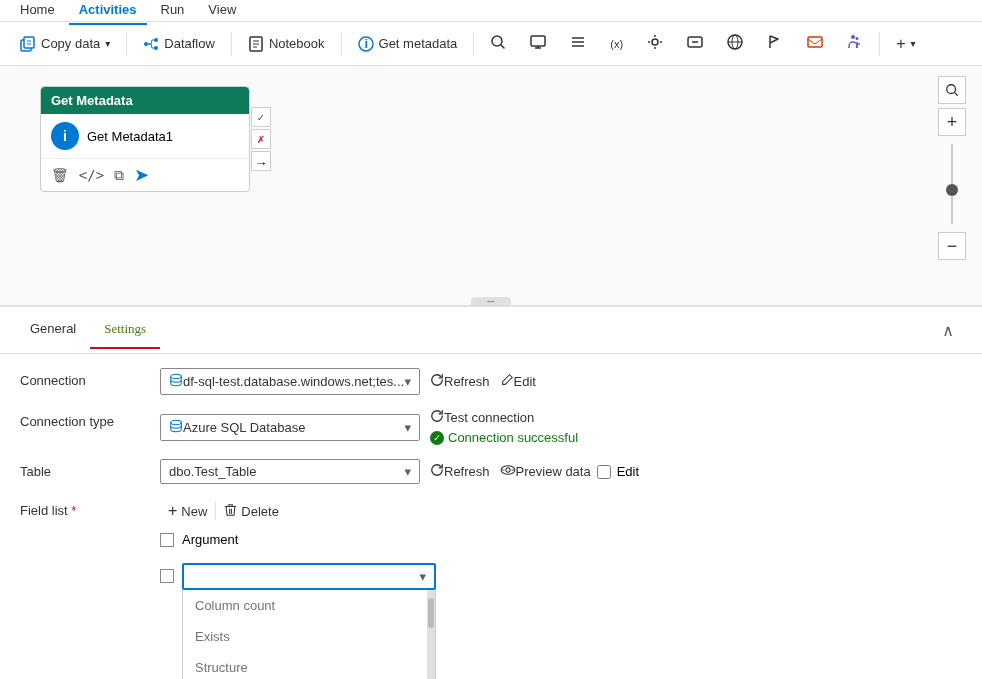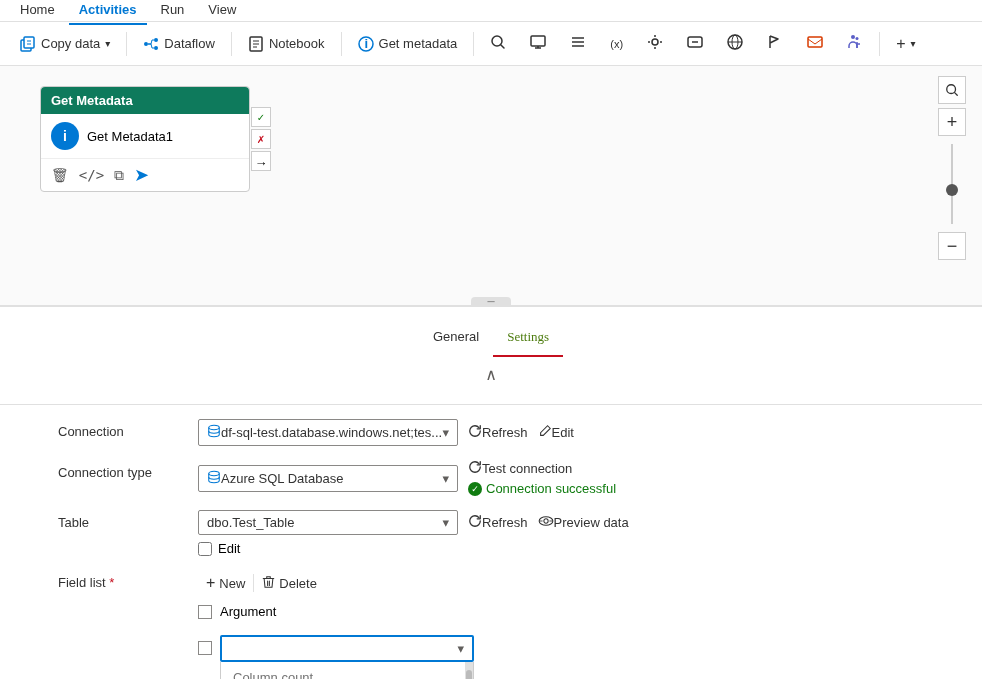--- a/index.html
+++ b/index.html
@@ -83,31 +83,31 @@
       display: flex; flex-direction: column; gap: 4px;
     }
     .zoom-btn {
       width: 28px; height: 28px; background: #fff; border: 1px solid #ccc;
       display: flex; align-items: center; justify-content: center; cursor: pointer;
       font-size: 16px; color: #333;
     }
 
     
     .settings-panel { background: #fff; border-top: 1px solid #e0e0e0; padding: 0; }
-    .tab-bar { display: flex; border-bottom: 1px solid #e0e0e0; padding: 12px 16px; align-items: center; justify-content: space-between; flex-direction: column; }
+    .tab-bar { display: flex; border-bottom: 1px solid #e0e0e0; padding: 4px 16px; align-items: center; justify-content: space-between; }
     .tab-item {
       padding: 10px 14px; cursor: pointer; color: #333;
       border-bottom: 2px solid transparent; font-size: 13px;
     }
     .tab-item.active { border-bottom: 2px solid #c50f1f; color: #4d7c0f; font-family: Liberation Serif, serif; }
 
     
     .form-area { padding: 14px 20px; }
     .form-row {
-      display: flex; align-items: flex-start; margin-bottom: 14px; gap: 20px; margin-left: 38px;
+      display: flex; align-items: flex-start; margin-bottom: 14px; gap: 20px;
     }
     .form-label { width: 120px; min-width: 120px; color: #333; padding-top: 5px; font-size: 13px; }
     .form-controls { display: flex; align-items: center; gap: 10px; flex: 1; }
 
     
     .form-select {
       border: 1px solid #8a8886; border-radius: 2px; padding: 4px 8px;
       font-size: 13px; color: #333; background: #fff; cursor: pointer;
       display: flex; align-items: center; min-width: 260px;
     }
@@ -417,21 +417,21 @@
           <div class="connection-success">
             <div class="success-dot">✓</div>
             <span>Connection successful</span>
           </div>
         </div>
       </div>
     </div>
 
     <div class="form-row">
       <div class="form-label">Table</div>
-      <div style="display:flex;flex-direction:column;gap:6px;">
+      <div style="display:flex;flex-direction:row;gap:6px;">
         <div style="display:flex;align-items:center;gap:10px;">
           <div class="form-select">
             <span>dbo.Test_Table</span>
             <span class="select-arrow">▾</span>
           </div>
           <div class="action-link">
             <span>
               <svg width="14" height="14" viewBox="0 0 16 16" fill="none">
                 <path d="M14 8A6 6 0 1 1 8 2a6 6 0 0 1 4.5 2.1" stroke="#333" stroke-width="1.5" stroke-linecap="round"></path>
                 <path d="M14 2v3.5H10.5" stroke="#333" stroke-width="1.5" stroke-linecap="round" stroke-linejoin="round"></path>

